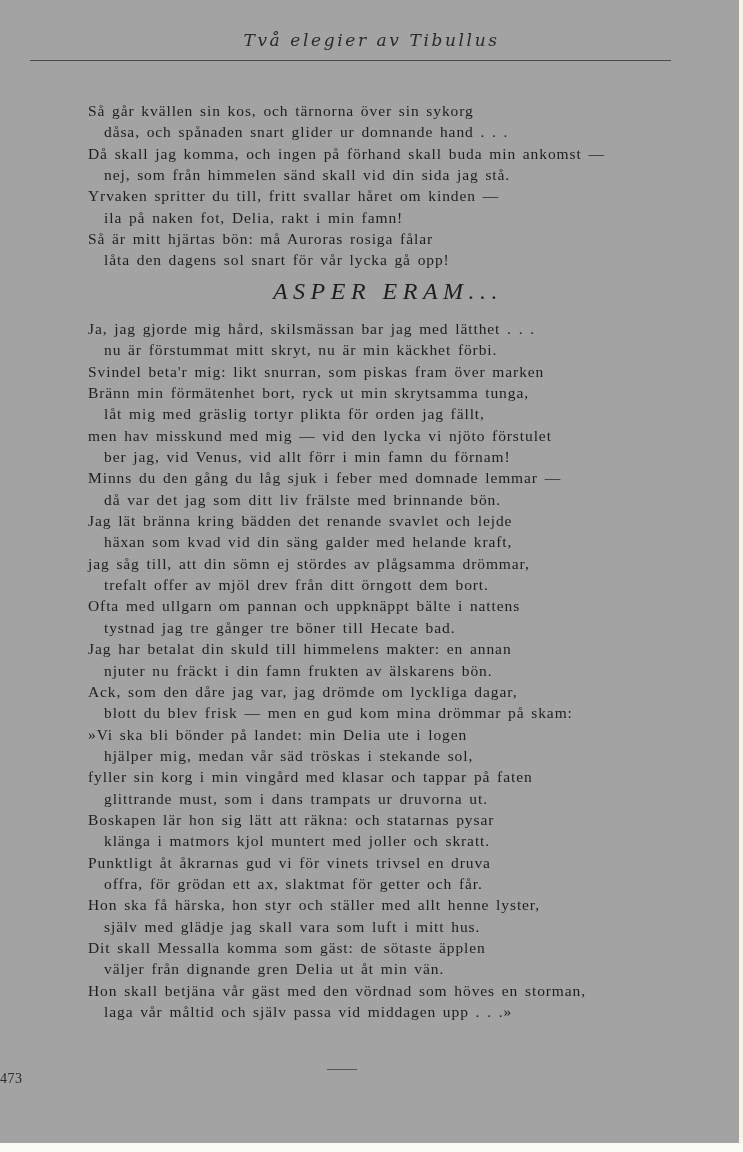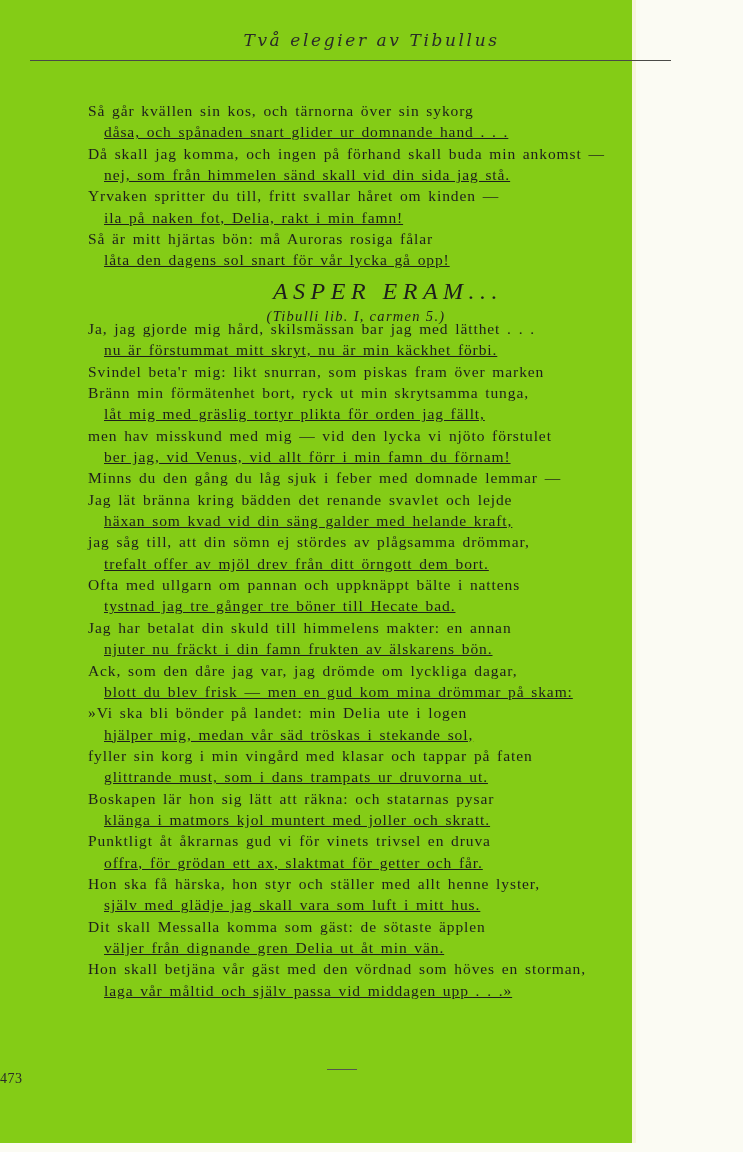--- a/index.html
+++ b/index.html
@@ -10,23 +10,23 @@
       width: 743px;
       height: 1152px;
       background: #fbfbf3;
       position: relative;
       overflow: hidden;
     }
     .page {
       position: absolute;
       left: 0;
       top: 0;
-      width: 636px;
+      width: 743px;
       height: 1143px;
-      background: #84cc16;
+      background: #a3a3a3;
     }
     .page-edge-right {
       position: absolute;
       right: 0;
       top: 0;
       width: 4px;
       height: 1143px;
       background: #f7f3df;
     }
     .running-head {
@@ -59,21 +59,20 @@
       letter-spacing: 0.9px;
       word-spacing: 2px;
     }
     .line {
       height: 21.35px;
       line-height: 21.35px;
       white-space: nowrap;
     }
     .line.indent {
       padding-left: 16px;
-      text-decoration: underline;
     }
     .poem-title {
       position: absolute;
       left: 0;
       top: 278px;
       width: 712px;
       text-align: center;
       font-family: "Liberation Serif", "DejaVu Serif", serif;
       font-style: italic;
       font-size: 24px;
@@ -126,31 +125,31 @@
       <div class="line indent">dåsa, och spånaden snart glider ur domnande hand . . .</div>
       <div class="line">Då skall jag komma, och ingen på förhand skall buda min ankomst —</div>
       <div class="line indent">nej, som från himmelen sänd skall vid din sida jag stå.</div>
       <div class="line">Yrvaken spritter du till, fritt svallar håret om kinden —</div>
       <div class="line indent">ila på naken fot, Delia, rakt i min famn!</div>
       <div class="line">Så är mitt hjärtas bön: må Auroras rosiga fålar</div>
       <div class="line indent">låta den dagens sol snart för vår lycka gå opp!</div>
     </div>
 
   <div class="poem-title">ASPER ERAM...</div>
-  <div class="poem-subtitle">(Tibulli lib. I, carmen 5.)</div>
 
   <div class="stanza" id="poem-body" style="top:318px;">
       <div class="line">Ja, jag gjorde mig hård, skilsmässan bar jag med lätthet . . .</div>
       <div class="line indent">nu är förstummat mitt skryt, nu är min käckhet förbi.</div>
       <div class="line">Svindel beta'r mig: likt snurran, som piskas fram över marken</div>
       <div class="line">Bränn min förmätenhet bort, ryck ut min skrytsamma tunga,</div>
       <div class="line indent">låt mig med gräslig tortyr plikta för orden jag fällt,</div>
       <div class="line">men hav misskund med mig — vid den lycka vi njöto förstulet</div>
       <div class="line indent">ber jag, vid Venus, vid allt förr i min famn du förnam!</div>
       <div class="line">Minns du den gång du låg sjuk i feber med domnade lemmar —</div>
+      <div class="line indent">då var det jag som ditt liv frälste med brinnande bön.</div>
       <div class="line">Jag lät bränna kring bädden det renande svavlet och lejde</div>
       <div class="line indent">häxan som kvad vid din säng galder med helande kraft,</div>
       <div class="line">jag såg till, att din sömn ej stördes av plågsamma drömmar,</div>
       <div class="line indent">trefalt offer av mjöl drev från ditt örngott dem bort.</div>
       <div class="line">Ofta med ullgarn om pannan och uppknäppt bälte i nattens</div>
       <div class="line indent">tystnad jag tre gånger tre böner till Hecate bad.</div>
       <div class="line">Jag har betalat din skuld till himmelens makter: en annan</div>
       <div class="line indent">njuter nu fräckt i din famn frukten av älskarens bön.</div>
       <div class="line">Ack, som den dåre jag var, jag drömde om lyckliga dagar,</div>
       <div class="line indent">blott du blev frisk — men en gud kom mina drömmar på skam:</div>

